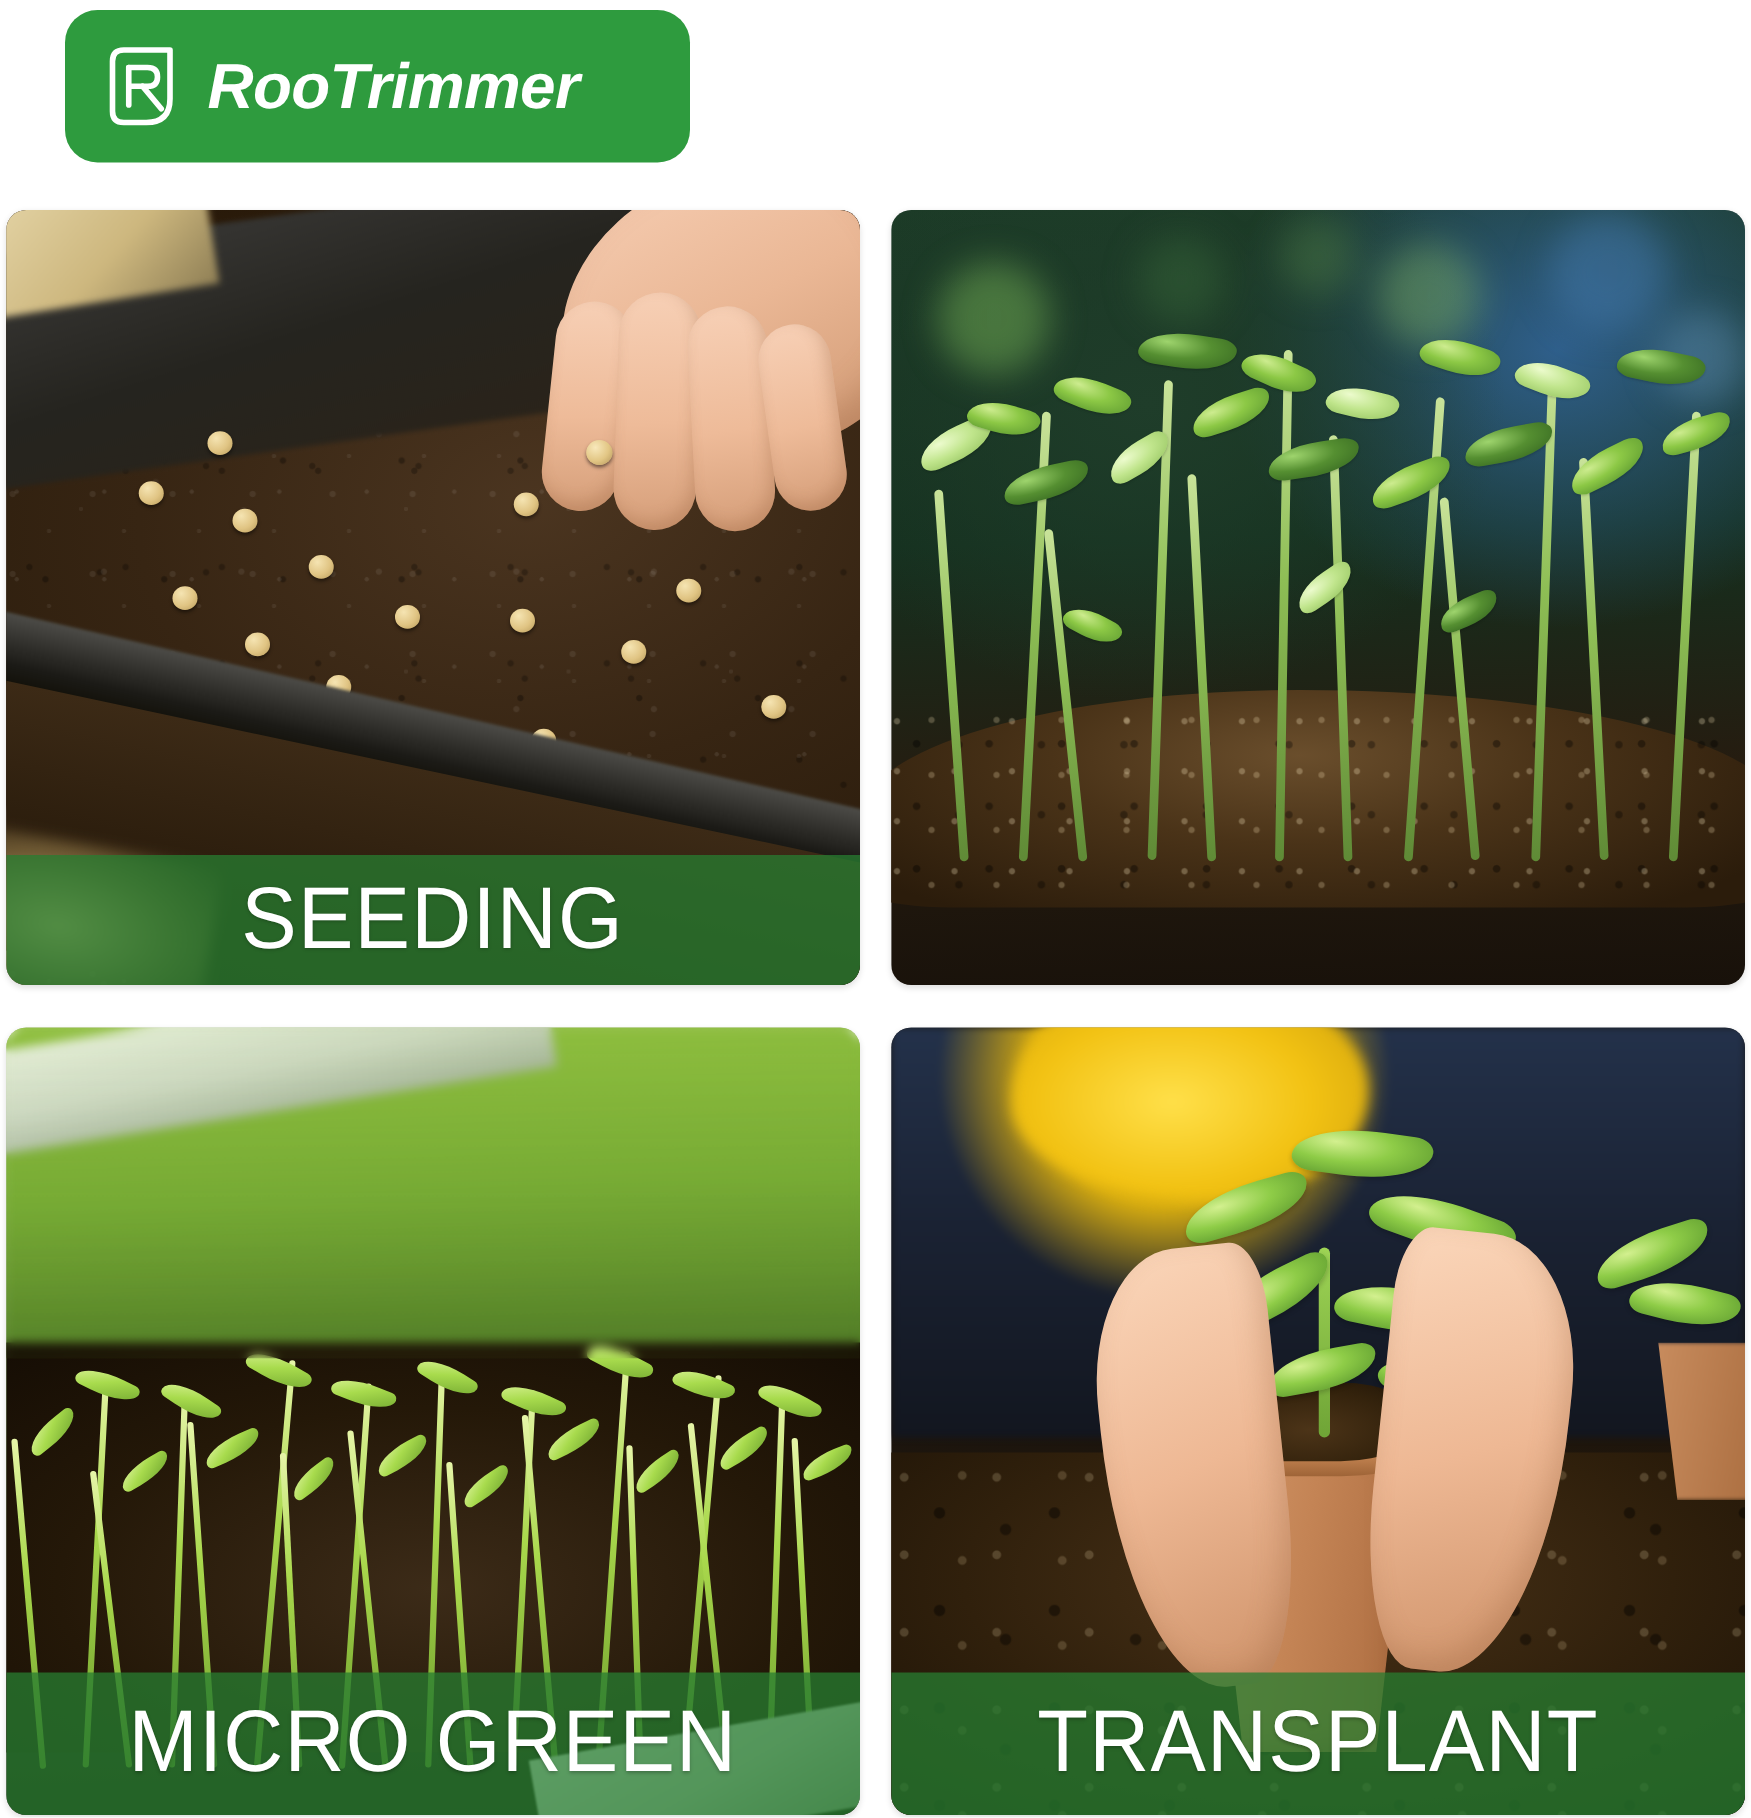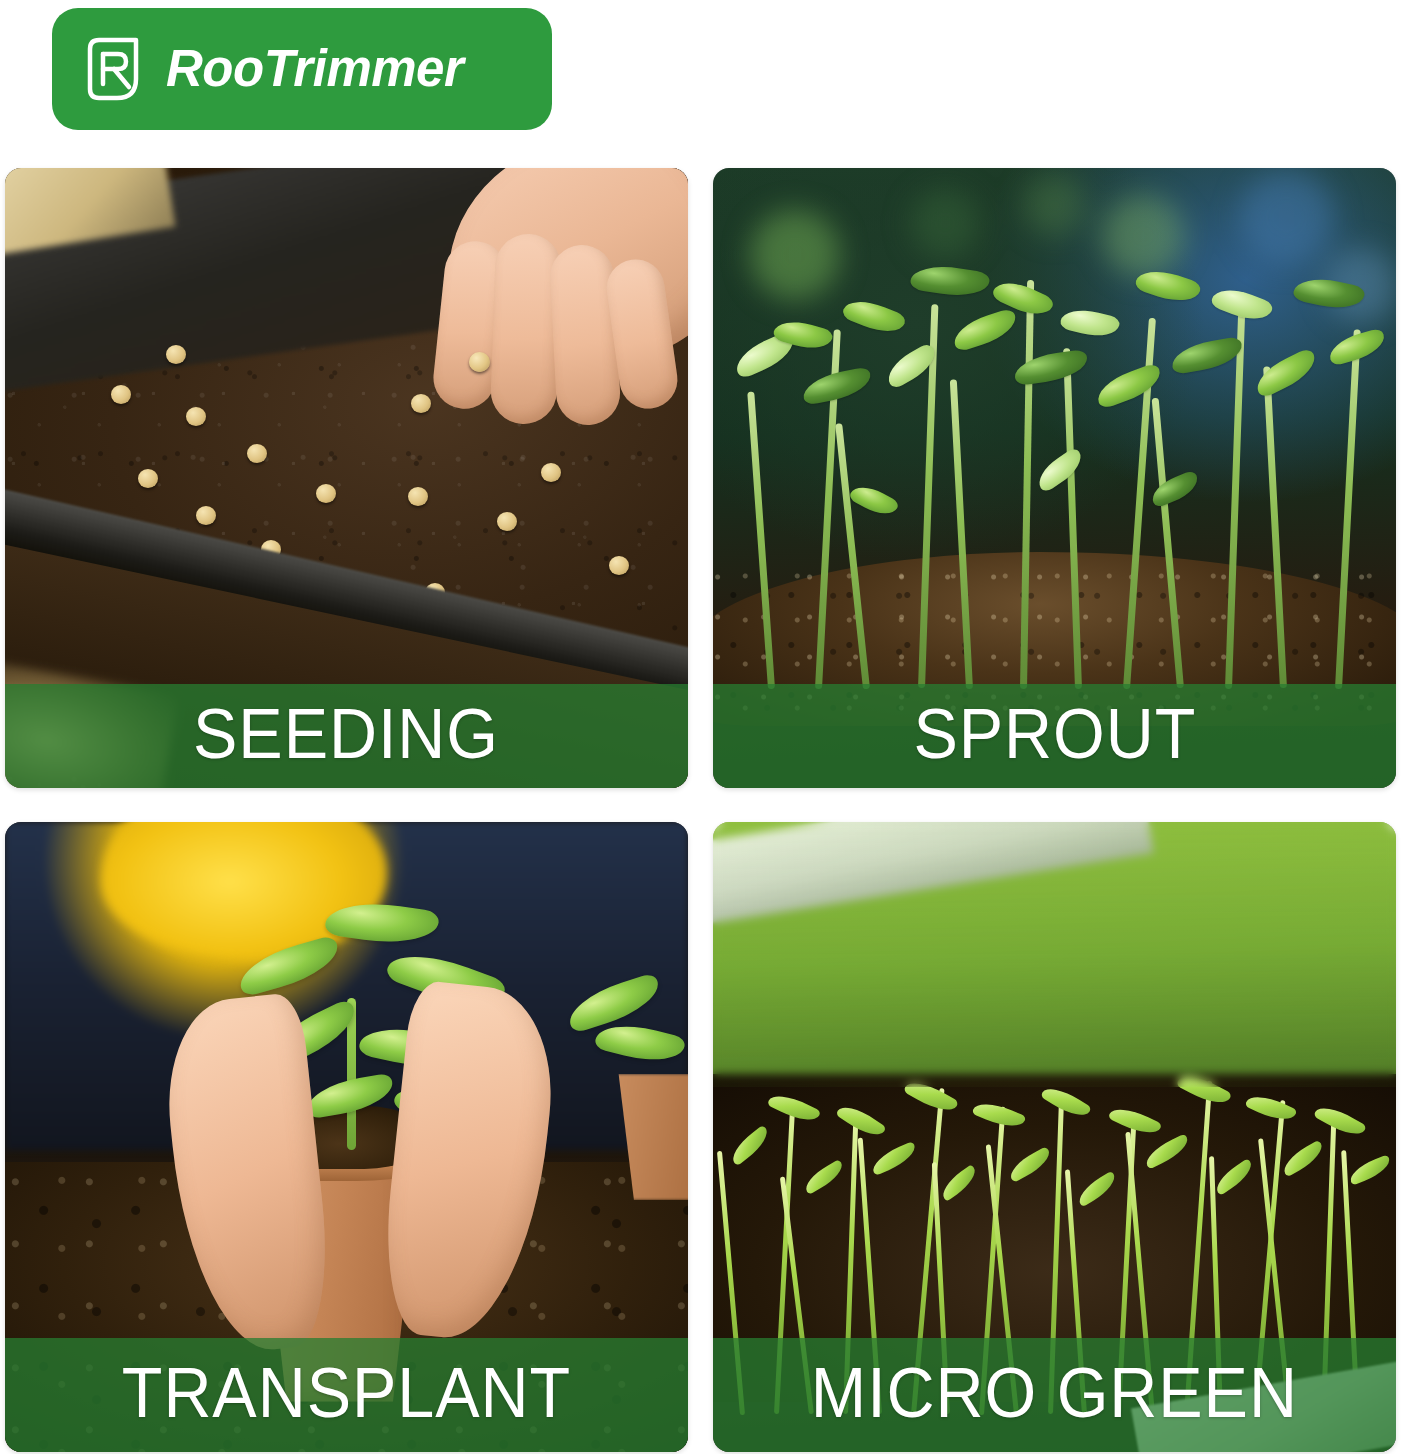--- a/index.html
+++ b/index.html
@@ -552,59 +552,20 @@
           <div class="leaf dark" style="left:67%; top:28%; width:72px; height:27px; transform:rotate(-10deg)"></div>
           <div class="leaf pale" style="left:73%; top:20%; width:60px; height:25px; transform:rotate(21deg)"></div>
           <div class="leaf" style="left:79%; top:31%; width:66px; height:26px; transform:rotate(-26deg)"></div>
           <div class="leaf dark" style="left:85%; top:18%; width:70px; height:27px; transform:rotate(12deg)"></div>
           <div class="leaf" style="left:90%; top:27%; width:58px; height:24px; transform:rotate(-16deg)"></div>
           <div class="leaf pale" style="left:47%; top:47%; width:52px; height:22px; transform:rotate(-34deg)"></div>
           <div class="leaf" style="left:20%; top:52%; width:48px; height:21px; transform:rotate(28deg)"></div>
           <div class="leaf dark" style="left:64%; top:50%; width:50px; height:22px; transform:rotate(-22deg)"></div>
         </div>
       </div>
-      <div class="cell-label">
-        <span class="cell-label-text">SPROUT</span>
-      </div>
-    </div>
-
-    <div class="cell">
-      <div class="cell-photo">
-        <div class="ph-trans">
-          <div class="tr-person"></div>
-          <div class="tr-shirt"></div>
-          <div class="tr-soilbg"></div>
-          <div class="tr-soil-grain"></div>
-          <div class="tr-sidepot"></div>
-
-          <div class="tr-sideplant">
-            <div class="tleaf" style="left:10%; top:18%; width:96px; height:34px; transform:rotate(-18deg)"></div>
-            <div class="tleaf" style="left:30%; top:48%; width:88px; height:32px; transform:rotate(14deg)"></div>
-          </div>
-
-          <div class="tr-pot"></div>
-          <div class="tr-pot-rim"></div>
-          <div class="tr-potsoil"></div>
-
-          <div class="tr-plantstem"></div>
-          <div class="tleaf" style="left:34%; top:20%; width:104px; height:36px; transform:rotate(-16deg)"></div>
-          <div class="tleaf" style="left:47%; top:13%; width:112px; height:38px; transform:rotate(8deg)"></div>
-          <div class="tleaf" style="left:56%; top:22%; width:118px; height:38px; transform:rotate(20deg)"></div>
-          <div class="tleaf" style="left:38%; top:31%; width:96px; height:34px; transform:rotate(-26deg)"></div>
-          <div class="tleaf" style="left:52%; top:33%; width:102px; height:35px; transform:rotate(12deg)"></div>
-          <div class="tleaf" style="left:44%; top:41%; width:88px; height:32px; transform:rotate(-10deg)"></div>
-          <div class="tleaf" style="left:57%; top:43%; width:84px; height:31px; transform:rotate(24deg)"></div>
-
-          <div class="tr-hand-l"></div>
-          <div class="tr-hand-r"></div>
-        </div>
-      </div>
-      <div class="cell-label">
-        <span class="cell-label-text">TRANSPLANT</span>
-      </div>
     </div>
 
     <div class="cell">
       <div class="cell-photo">
         <div class="ph-micro">
           <div class="micro-dark"></div>
           <div class="micro-topbar"></div>
 
           <div class="micro-layer">
             <div class="mstem" style="left:4%;  bottom:6%;  height:42%; transform:rotate(-5deg)"></div>
@@ -650,14 +611,50 @@
 
           <div class="micro-blur-top"></div>
           <div class="micro-rim"></div>
         </div>
       </div>
       <div class="cell-label">
         <span class="cell-label-text">MICRO GREEN</span>
       </div>
     </div>
 
+    <div class="cell">
+      <div class="cell-photo">
+        <div class="ph-trans">
+          <div class="tr-person"></div>
+          <div class="tr-shirt"></div>
+          <div class="tr-soilbg"></div>
+          <div class="tr-soil-grain"></div>
+          <div class="tr-sidepot"></div>
+
+          <div class="tr-sideplant">
+            <div class="tleaf" style="left:10%; top:18%; width:96px; height:34px; transform:rotate(-18deg)"></div>
+            <div class="tleaf" style="left:30%; top:48%; width:88px; height:32px; transform:rotate(14deg)"></div>
+          </div>
+
+          <div class="tr-pot"></div>
+          <div class="tr-pot-rim"></div>
+          <div class="tr-potsoil"></div>
+
+          <div class="tr-plantstem"></div>
+          <div class="tleaf" style="left:34%; top:20%; width:104px; height:36px; transform:rotate(-16deg)"></div>
+          <div class="tleaf" style="left:47%; top:13%; width:112px; height:38px; transform:rotate(8deg)"></div>
+          <div class="tleaf" style="left:56%; top:22%; width:118px; height:38px; transform:rotate(20deg)"></div>
+          <div class="tleaf" style="left:38%; top:31%; width:96px; height:34px; transform:rotate(-26deg)"></div>
+          <div class="tleaf" style="left:52%; top:33%; width:102px; height:35px; transform:rotate(12deg)"></div>
+          <div class="tleaf" style="left:44%; top:41%; width:88px; height:32px; transform:rotate(-10deg)"></div>
+          <div class="tleaf" style="left:57%; top:43%; width:84px; height:31px; transform:rotate(24deg)"></div>
+
+          <div class="tr-hand-l"></div>
+          <div class="tr-hand-r"></div>
+        </div>
+      </div>
+      <div class="cell-label">
+        <span class="cell-label-text">TRANSPLANT</span>
+      </div>
+    </div>
+
   </div>
 </div>
 
 </body></html>

